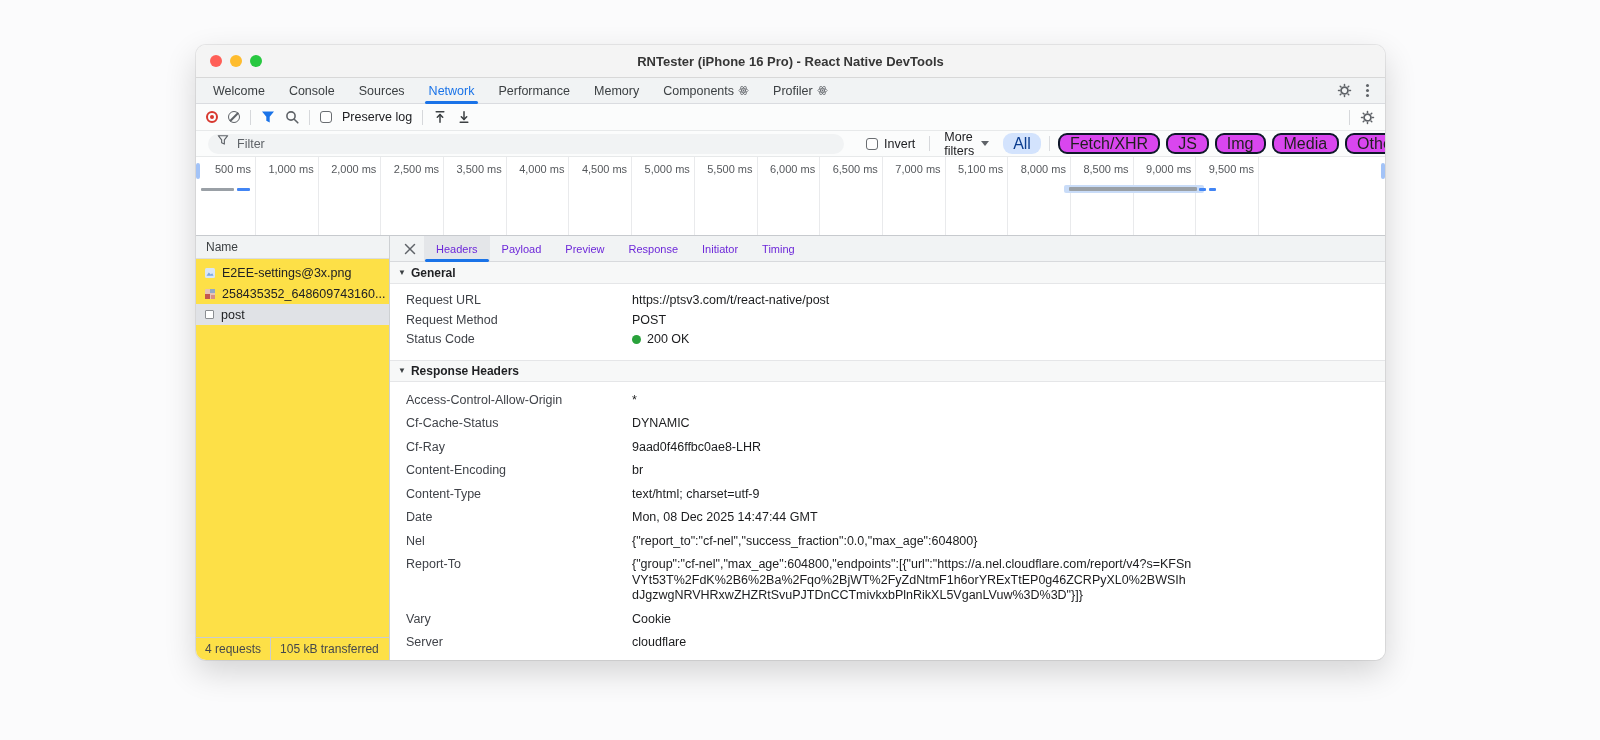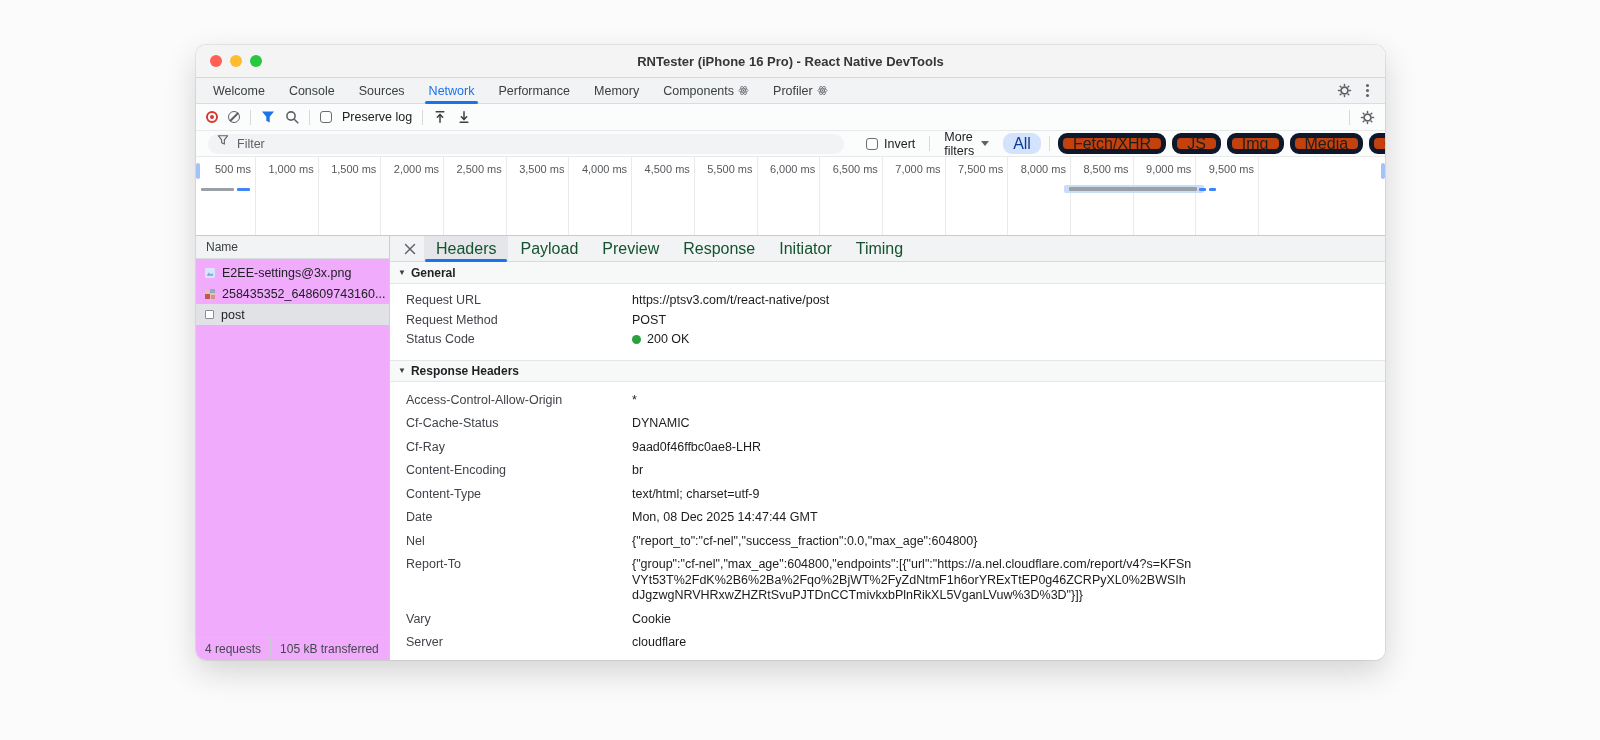--- a/index.html
+++ b/index.html
@@ -45,49 +45,49 @@
   .filter-input input{border:none;outline:none;background:transparent;width:100%;font-size:12.5px;
     color:#202124;font-family:"Liberation Sans",sans-serif;}
   .filter-input input::placeholder{color:#5f6368;}
   .invert{display:flex;align-items:center;gap:6px;margin-left:22px;}
   .morefilters{display:flex;align-items:center;gap:7px;font-size:12.5px;color:#202124;margin:0 14px 0 14px;}
   .caret{width:0;height:0;border-left:4px solid transparent;border-right:4px solid transparent;
     border-top:5px solid #5f6368;}
   .chips{display:flex;align-items:center;gap:6px;}
   .chip{height:21px;border-radius:9px;display:flex;align-items:center;padding:0 10px;font-size:16px;color:#1f1f1f;}
   .chip.selected{background:#d3e3fd;color:#0a3c8f;}
-  .chip.outline{background:#c2410c;border:5px solid #0f172a;}
+  .chip.outline{background:#d946ef;border:2px solid #0f172a;}
   .chip-sep{width:1px;height:15px;background:#dadcdf;margin:0 2px;}
   
   .timeline{position:relative;height:79px;flex:none;background:#fff;border-bottom:1px solid #c7cace;overflow:hidden;}
   .tl-cells{display:flex;height:100%;}
   .tl-cell{flex:none;width:62.7px;border-right:1px solid #e9eaec;font-size:11px;color:#55585c;
     text-align:right;padding:6px 4px 0 0;white-space:nowrap;overflow:hidden;}
   .tl-cell.first{width:60px;}
   .tl-bar{position:absolute;border-radius:1px;}
   .handle{position:absolute;width:4px;height:16px;top:6px;border-radius:3px;background:#a3c3f7;}
   
   .content{flex:1;display:flex;min-height:0;}
-  .left-panel{width:194px;flex:none;border-right:1px solid #cdd0d3;display:flex;flex-direction:column;background:#f0abfc;}
+  .left-panel{width:194px;flex:none;border-right:1px solid #cdd0d3;display:flex;flex-direction:column;background:#fde047;}
   .list-header{height:23px;flex:none;background:#f1f3f4;border-bottom:1px solid #dadce0;display:flex;
     align-items:center;padding-left:10px;font-size:12px;color:#3c4043;}
   .list-rows{flex:1;padding-top:3px;}
   .lrow{height:21px;display:flex;align-items:center;gap:7px;padding:0 6px 0 9px;font-size:12.5px;
     color:#202124;white-space:nowrap;overflow:hidden;}
   .lrow.selected{background:#e0e2e6;}
   .doc-ic{width:9px;height:9px;border:1px solid #8b8e92;border-radius:1px;background:#fff;flex:none;}
   .list-footer{height:23px;flex:none;border-top:1px solid #c9ccd0;display:flex;align-items:center;
     font-size:12px;color:#45484c;}
   .list-footer .fseg{padding:0 9px;white-space:nowrap;}
   .fdiv{width:1px;height:100%;background:#c9ccd0;}
   
   .right-panel{flex:1;display:flex;flex-direction:column;min-width:0;background:#fff;}
   .detail-tabs{height:26px;flex:none;background:#f1f3f4;border-bottom:1px solid #d8dadd;display:flex;align-items:stretch;}
   .close-btn{width:28px;display:flex;align-items:center;justify-content:center;margin-left:6px;}
-  .dtab{padding:0 12px;display:flex;align-items:center;font-size:16px;color:#14532d;position:relative;}
+  .dtab{padding:0 12px;display:flex;align-items:center;font-size:11px;color:#6d28d9;position:relative;}
   .dtab.active{background:#e4e6e9;}
   .dtab.active::after{content:"";position:absolute;left:1px;right:1px;bottom:-1px;height:3px;
     border-radius:3px;background:#1a73e8;}
   .detail-body{flex:1;overflow:hidden;font-size:12.5px;}
   .section-head{height:22px;background:#f7f8f8;border-bottom:1px solid #e5e6e8;display:flex;
     align-items:center;gap:5px;padding-left:8px;font-weight:700;font-size:12px;color:#1f2023;}
   .section-head.bordered{border-top:1px solid #e5e6e8;}
   .tri{font-size:8px;color:#3c4043;line-height:1;}
   .kv-rows{padding:7px 0 10px;}
   .kv{display:flex;align-items:flex-start;}
@@ -259,31 +259,31 @@
       <span class="chip outline">Img</span>
       <span class="chip outline">Media</span>
       <span class="chip outline">Other</span>
     </div>
   </div>
 
   <div class="timeline">
     <div class="tl-cells">
       <div class="tl-cell first">500 ms</div>
       <div class="tl-cell">1,000 ms</div>
-      <div class="tl-cell">1,500 ms</div>
       <div class="tl-cell">2,000 ms</div>
       <div class="tl-cell">2,500 ms</div>
       <div class="tl-cell">3,500 ms</div>
       <div class="tl-cell">4,000 ms</div>
       <div class="tl-cell">4,500 ms</div>
+      <div class="tl-cell">5,000 ms</div>
       <div class="tl-cell">5,500 ms</div>
       <div class="tl-cell">6,000 ms</div>
       <div class="tl-cell">6,500 ms</div>
       <div class="tl-cell">7,000 ms</div>
-      <div class="tl-cell">7,500 ms</div>
+      <div class="tl-cell">5,100 ms</div>
       <div class="tl-cell">8,000 ms</div>
       <div class="tl-cell">8,500 ms</div>
       <div class="tl-cell">9,000 ms</div>
       <div class="tl-cell">9,500 ms</div>
     </div>
     <div class="tl-bar" style="left:5px;top:31px;width:33px;height:3px;background:#9aa0a6;"></div>
     <div class="tl-bar" style="left:41px;top:31px;width:13px;height:3px;background:#4285f4;"></div>
     <div class="tl-bar" style="left:868px;top:28px;width:140px;height:8px;background:#c9dcf8;border-radius:2px;"></div>
     <div class="tl-bar" style="left:873px;top:30px;width:128px;height:4px;background:#9aa0a6;"></div>
     <div class="tl-bar" style="left:1003px;top:31px;width:7px;height:2.5px;background:#4285f4;"></div>

